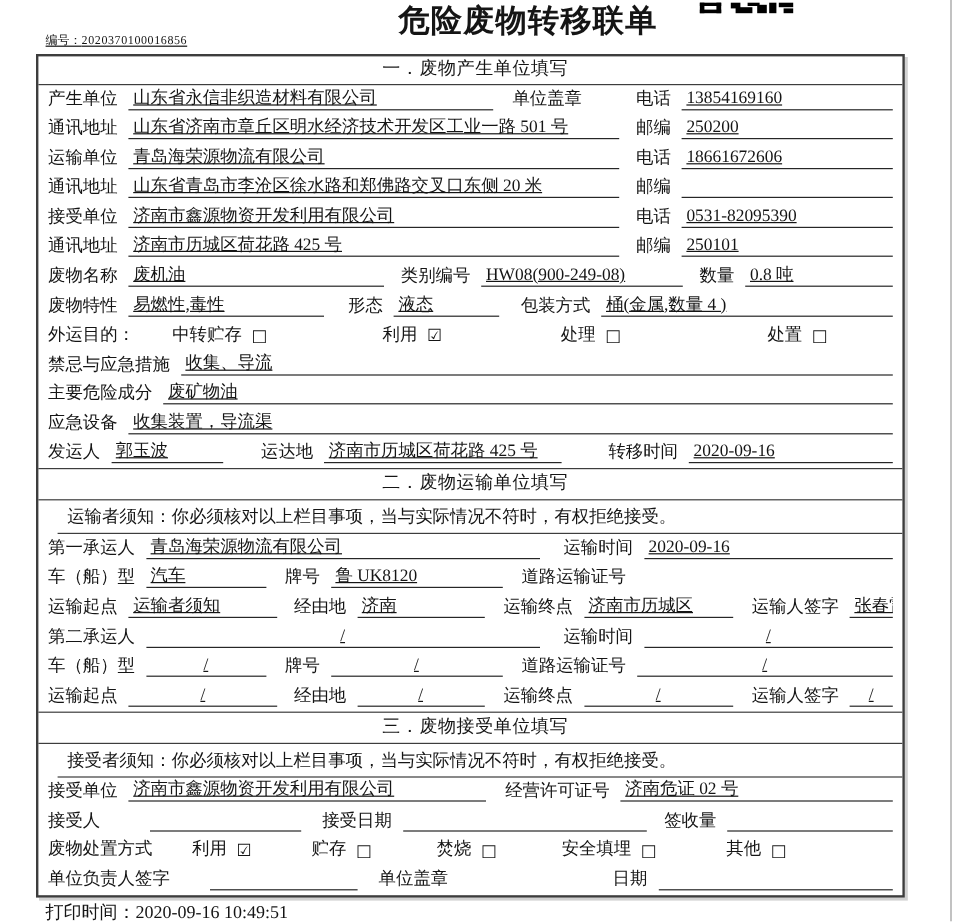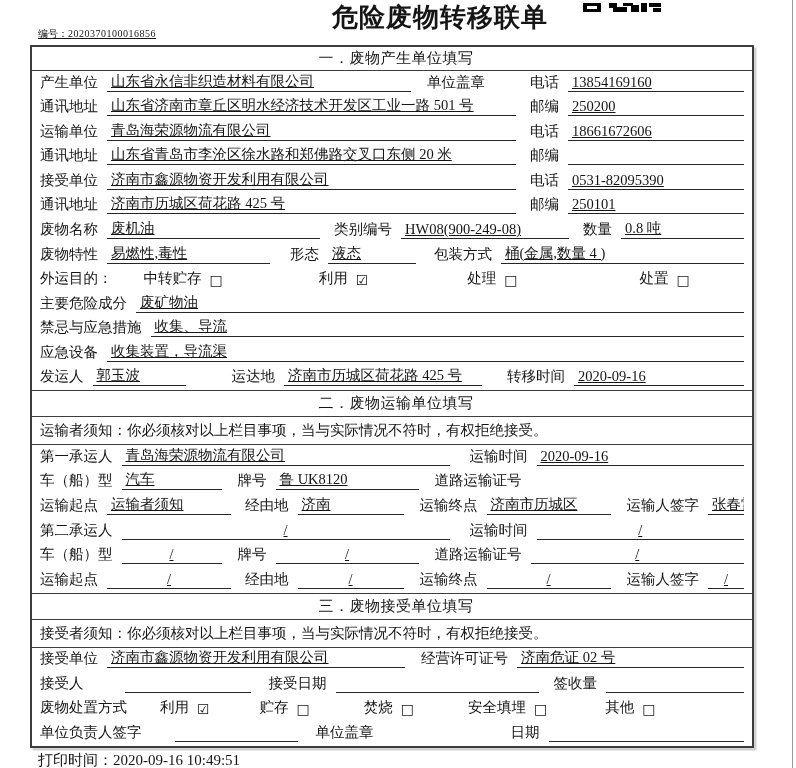--- a/index.html
+++ b/index.html
@@ -10,21 +10,21 @@
   .serial .num{letter-spacing:0.5px;}
   .form-title{position:absolute;left:332px;top:0px;font-size:26px;font-weight:bold;letter-spacing:1px;white-space:nowrap;}
   .qr{position:absolute;left:583px;top:0;}
   .form{position:absolute;left:30px;top:45px;width:724px;height:703px;box-sizing:border-box;
         border:2px solid #3d3d3d;box-shadow:2.5px 2.5px 0 rgba(0,0,0,0.18);
         display:flex;flex-direction:column;background:#fff;}
   .sec-h{flex:none;height:23px;line-height:23px;font-weight:normal;font-size:15px;padding-left:8px;
          border-bottom:1.6px solid #3d3d3d;letter-spacing:0.5px;text-align:center;}
   .sec-h.mid{border-top:1.6px solid #3d3d3d;height:25px;line-height:25px;}
   .notice{flex:none;height:27px;display:flex;align-items:center;padding-left:8px;
-          border-bottom:1.6px solid #3d3d3d;}
+          border-bottom:1.6px solid #3d3d3d;margin-left:16px;}
   .r{flex:1;display:flex;align-items:flex-end;padding:0 6px 4px 8px;min-height:0;}
   .lb{white-space:nowrap;margin-right:9px;}
   .u{border-bottom:1.3px solid #262626;padding:0 4px;white-space:nowrap;overflow:hidden;margin-right:2px;text-decoration:underline;}
   .ctr{text-align:center;}
   .ml-auto{margin-left:auto;}
   .cb{font-family:"DejaVu Sans",sans-serif;font-size:14px;margin-right:4px;}
   .opt-name{white-space:nowrap;margin-right:8px;}
   .footer{position:absolute;left:38px;top:751px;font-size:15px;white-space:nowrap;}
 </style>
 </head>
@@ -127,38 +127,38 @@
     <span class="cb">□</span>
     <span class="opt-name" style="margin-left:92px">利用</span>
     <span class="cb">☑</span>
     <span class="opt-name" style="margin-left:95px">处理</span>
     <span class="cb">□</span>
     <span class="opt-name" style="margin-left:118px">处置</span>
     <span class="cb">□</span>
   </div>
 
   <div class="r">
+    <span class="lb">禁忌与应急措施</span>
+    <span class="u" style="flex:1">收集、导流</span>
+  </div>
+
+  <div class="r">
     <span class="lb">主要危险成分</span>
     <span class="u" style="flex:1">废矿物油</span>
   </div>
 
   <div class="r">
-    <span class="lb">禁忌与应急措施</span>
-    <span class="u" style="flex:1">收集、导流</span>
-  </div>
-
-  <div class="r">
     <span class="lb">应急设备</span>
     <span class="u" style="flex:1">收集装置，导流渠</span>
   </div>
 
   <div class="r">
     <span class="lb">发运人</span>
     <span class="u" style="width:85px">郭玉波</span>
-    <span class="lb" style="margin-left:44px">运达地</span>
+    <span class="lb" style="margin-left:30px">运达地</span>
     <span class="u" style="width:190px">济南市历城区荷花路 425 号</span>
     <span class="lb ml-auto">转移时间</span>
     <span class="u" style="width:162px">2020-09-16</span>
   </div>
 
   <div class="sec-h mid">二．废物运输单位填写</div>
   <div class="notice">运输者须知：你必须核对以上栏目事项，当与实际情况不符时，有权拒绝接受。</div>
 
   <div class="r">
     <span class="lb">第一承运人</span>

